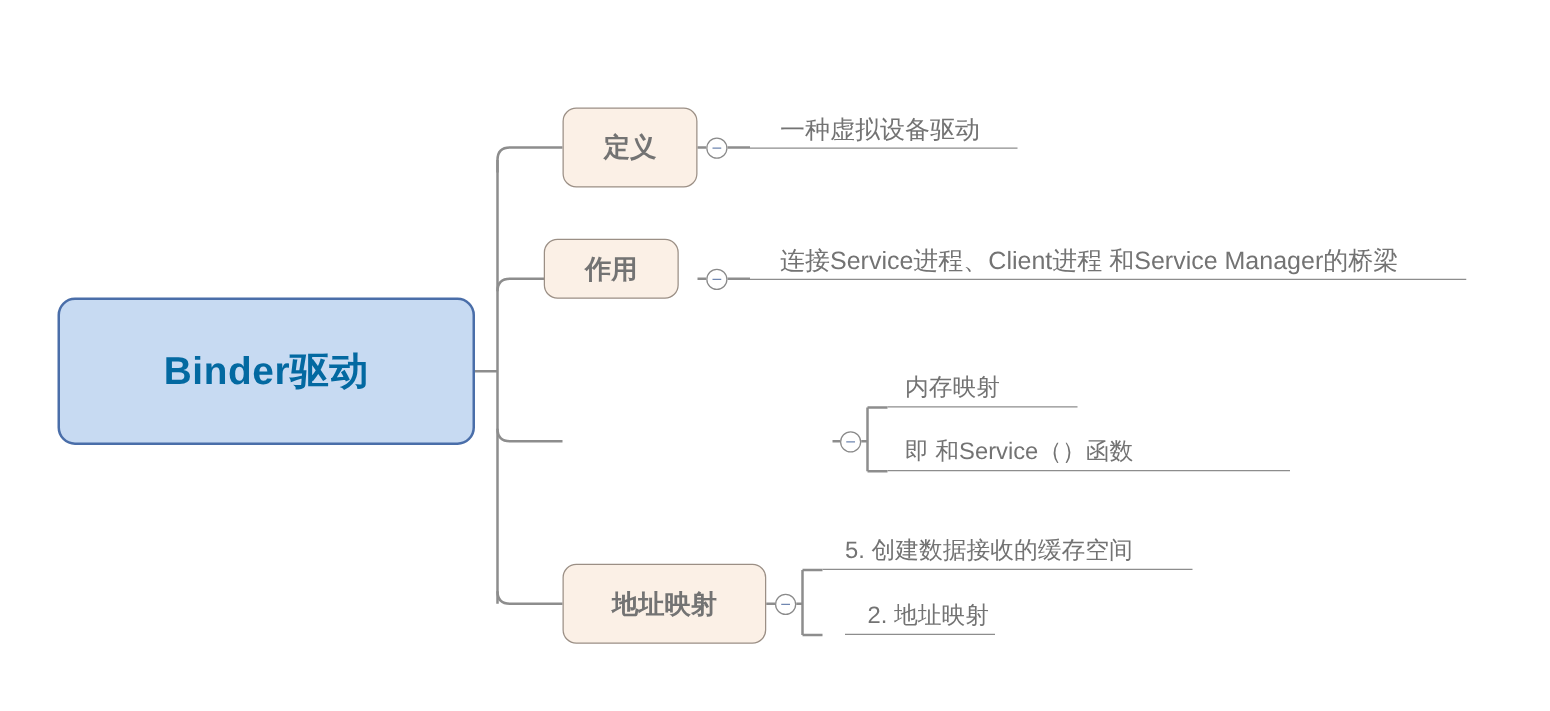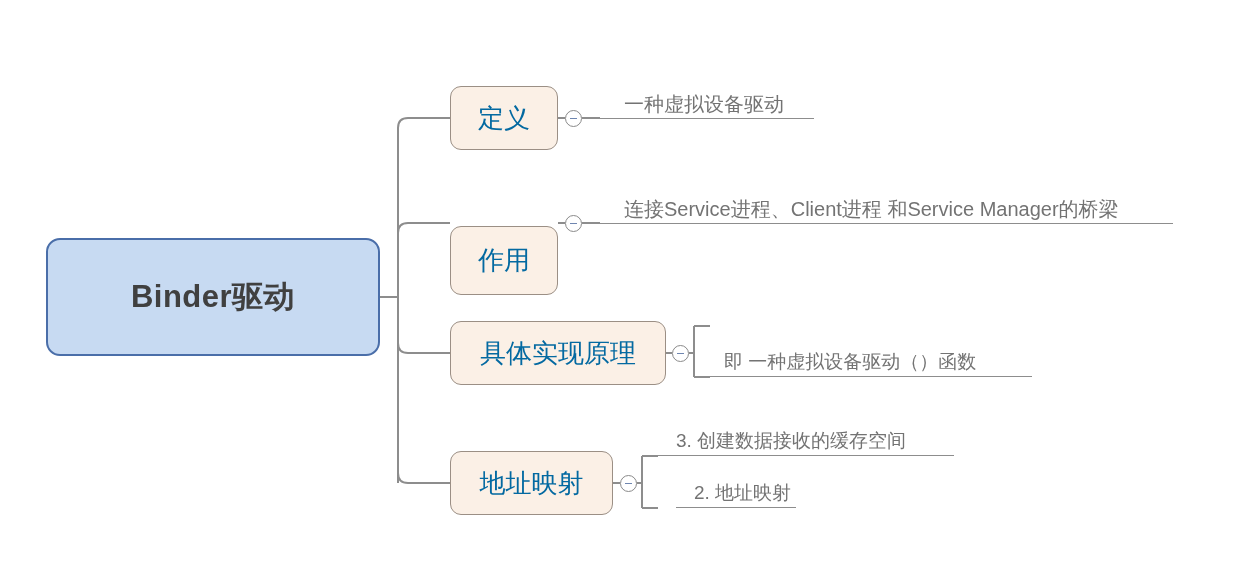--- a/index.html
+++ b/index.html
@@ -37,40 +37,41 @@
     background: #c7daf2;
     border: 2px solid #4a6ea9;
     border-radius: 14px;
     display: flex;
     align-items: center;
     justify-content: center;
   }
   .root-label {
     font-size: 31px;
     font-weight: bold;
-    color: #404040;
+    color: #0369a1;
     letter-spacing: 0.5px;
     white-space: nowrap;
   }
 
   
   .branch-node {
     position: absolute;
     box-sizing: border-box;
     background: #fbf0e6;
     border: 1.6px solid #9b8f85;
     border-radius: 11px;
     display: flex;
     align-items: center;
     justify-content: center;
   }
   .branch-label {
-    font-size: 26px;
-    color: #0369a1;
+    font-size: 21px;
+    color: #737373;
     white-space: nowrap;
+    font-weight: bold;
   }
 
   
   .toggle {
     position: absolute;
     width: 17px;
     height: 17px;
     box-sizing: border-box;
     border: 1.4px solid #8a8a8a;
     border-radius: 50%;
@@ -152,46 +153,46 @@
   <div class="branch-node" style="left:450px; top:86px; width:108px; height:64px;">
     <span class="branch-label">定义</span>
   </div>
   <div class="toggle" style="left:565px; top:110px;">
     <span class="bar"></span>
   </div>
   <div class="leaf" style="left:600px; top:80px; width:214px; height:39px;">
     <span class="leaf-label" style="margin-left:24px;">一种虚拟设备驱动</span>
   </div>
 
-  <div class="branch-node" style="left:450px; top:191px; width:108px; height:69px;margin-top:35px;">
+  <div class="branch-node" style="left:435px; top:191px; width:108px; height:48px;">
     <span class="branch-label">作用</span>
   </div>
   <div class="toggle" style="left:565px; top:215px;">
     <span class="bar"></span>
   </div>
   <div class="leaf" style="left:600px; top:185px; width:573px; height:39px;text-align:center;">
     <span class="leaf-label" style="margin-left:24px;">连接Service进程、Client进程 和Service Manager的桥梁</span>
   </div>
 
-  <div class="branch-node" style="left:450px; top:321px; width:216px; height:64px;">
-    <span class="branch-label">具体实现原理</span>
-  </div>
   <div class="toggle" style="left:672px; top:345px;">
     <span class="bar"></span>
   </div>
+  <div class="leaf" style="left:710px; top:289px; width:152px; height:37px;">
+    <span class="leaf-label small" style="margin-left:14px;">内存映射</span>
+  </div>
   <div class="leaf" style="left:710px; top:339px; width:322px; height:38px;">
-    <span class="leaf-label small" style="margin-left:14px;">即 一种虚拟设备驱动（）函数</span>
+    <span class="leaf-label small" style="margin-left:14px;">即 和Service（）函数</span>
   </div>
 
   <div class="branch-node" style="left:450px; top:451px; width:163px; height:64px;">
     <span class="branch-label">地址映射</span>
   </div>
   <div class="toggle" style="left:620px; top:475px;">
     <span class="bar"></span>
   </div>
   <div class="leaf" style="left:658px; top:419px; width:296px; height:37px;">
-    <span class="leaf-label small" style="margin-left:18px;">3. 创建数据接收的缓存空间</span>
+    <span class="leaf-label small" style="margin-left:18px;">5. 创建数据接收的缓存空间</span>
   </div>
   <div class="leaf" style="left:676px; top:470px; width:120px; height:38px;">
     <span class="leaf-label small" style="margin-left:18px;">2. 地址映射</span>
   </div>
 
 </div>
 
 </body></html>

